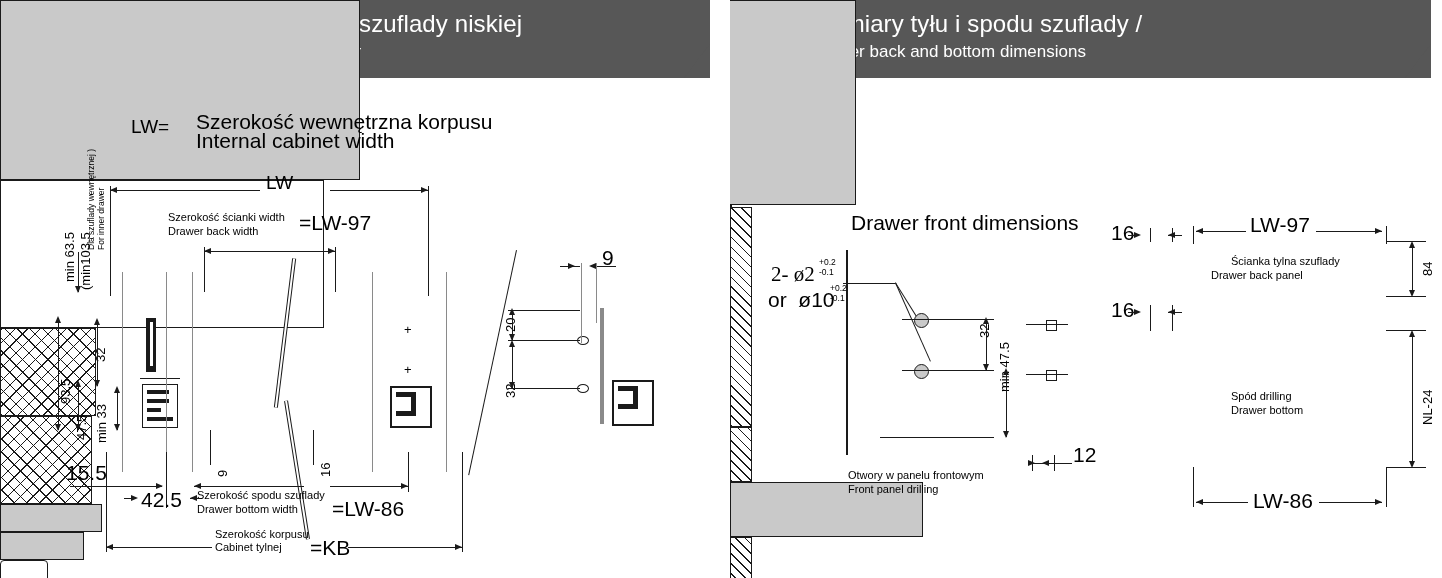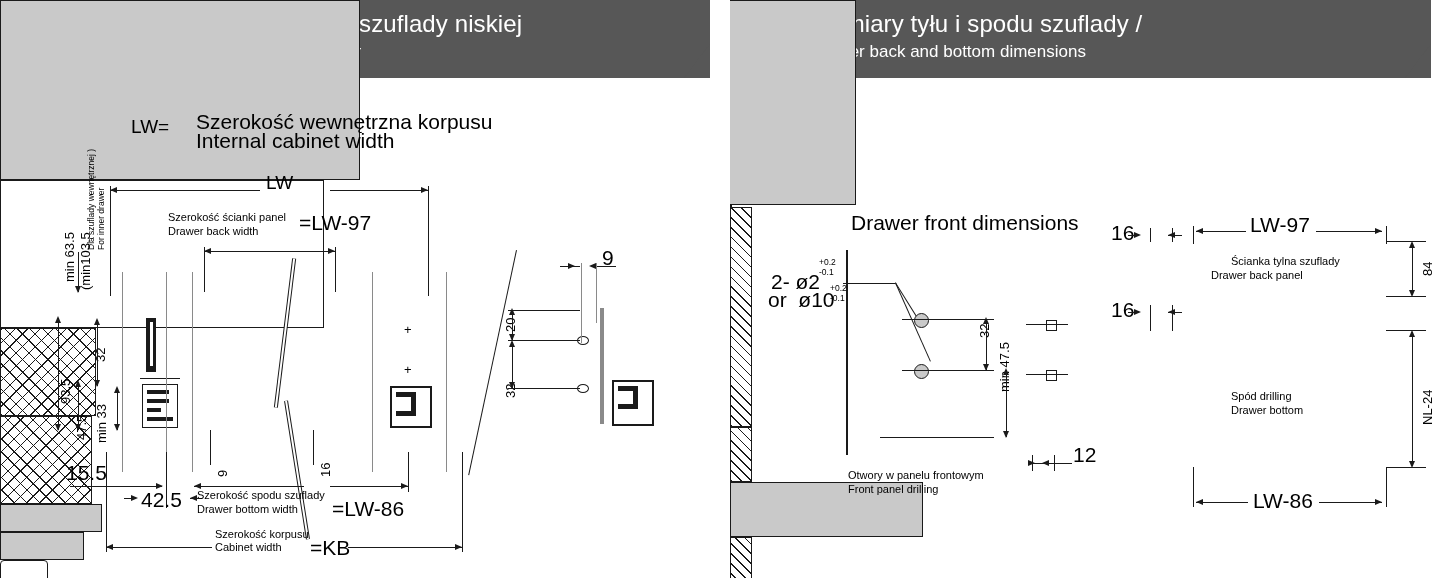--- a/index.html
+++ b/index.html
@@ -103,21 +103,21 @@
   <div class="arrowD" style="left:114px;top:424px;"></div>
 
   <div class="lbl big" style="left:266px;top:172px;">LW</div>
   <div class="ln hl" style="left:110px;top:190px;width:150px;"></div>
   <div class="ln hl" style="left:330px;top:190px;width:98px;"></div>
   <div class="arrowL" style="left:110px;top:187px;"></div>
   <div class="arrowR" style="left:421px;top:187px;"></div>
   <div class="ln vl" style="left:110px;top:186px;height:110px;"></div>
   <div class="ln vl" style="left:428px;top:186px;height:110px;"></div>
 
-  <div class="lbl sm" style="left:168px;top:211px;">Szerokość ścianki panel</div>
+  <div class="lbl sm" style="left:168px;top:211px;">Szerokość ścianki width</div>
   <div class="lbl sm" style="left:168px;top:225px;">Drawer back width</div>
   <div class="lbl med" style="left:299px;top:211px;">=LW-97</div>
   <div class="ln hl" style="left:204px;top:251px;width:131px;"></div>
   <div class="arrowL" style="left:204px;top:248px;"></div>
   <div class="arrowR" style="left:328px;top:248px;"></div>
   <div class="ln vl" style="left:204px;top:247px;height:45px;"></div>
   <div class="ln vl" style="left:335px;top:247px;height:45px;"></div>
 
   <div class="grayfill" style="left:104px;top:272px;width:360px;height:180px;"></div>
   <div class="white" style="left:122px;top:288px;width:324px;height:148px;"></div>
@@ -175,21 +175,21 @@
   <div class="lbl sm" style="left:197px;top:489px;">Szerokość spodu szuflady</div>
   <div class="lbl sm" style="left:197px;top:503px;">Drawer bottom width</div>
   <div class="lbl med" style="left:332px;top:497px;">=LW-86</div>
   <div class="ln hl" style="left:194px;top:486px;width:110px;"></div>
   <div class="ln hl" style="left:330px;top:486px;width:78px;"></div>
   <div class="arrowL" style="left:194px;top:483px;"></div>
   <div class="arrowR" style="left:401px;top:483px;"></div>
   <div class="ln vl" style="left:408px;top:452px;height:40px;"></div>
 
   <div class="lbl sm" style="left:215px;top:528px;">Szerokość korpusu</div>
-  <div class="lbl sm" style="left:215px;top:541px;">Cabinet width</div>
+  <div class="lbl sm" style="left:215px;top:541px;">Cabinet tylnej</div>
   <div class="lbl med" style="left:310px;top:536px;">=KB</div>
   <div class="ln hl" style="left:106px;top:547px;width:106px;"></div>
   <div class="ln hl" style="left:348px;top:547px;width:114px;"></div>
   <div class="arrowL" style="left:106px;top:544px;"></div>
   <div class="arrowR" style="left:455px;top:544px;"></div>
   <div class="ln vl" style="left:106px;top:452px;height:100px;"></div>
   <div class="ln vl" style="left:462px;top:452px;height:100px;"></div>
 
   <div class="ln vl" style="left:600px;top:308px;height:116px;width:4px;background:#8a8a8a;"></div>
 
@@ -223,21 +223,21 @@
   <div class="ln hl" style="left:508px;top:388px;width:72px;"></div>
 </div>
 
 <div class="dw" id="right-drawing" style="left:730px;top:0;width:712px;height:578px;">
 
   <div class="lbl med" style="left:121px;top:211px;">Drawer front dimensions</div>
 
   <div class="grayfill" style="left:118px;top:250px;width:126px;height:205px;border-left:none;"></div>
   <div class="ln" style="left:116px;top:250px;width:2px;height:205px;background:#1a1a1a;"></div>
 
-  <div class="lbl med" style="left:41px;top:270px;">2- ø2</div>
+  <div class="lbl med" style="left:41px;top:262px;font-family:Liberation Serif, serif;">2- ø2</div>
   <div class="lbl xs" style="left:89px;top:257px;">+0.2</div>
   <div class="lbl xs" style="left:89px;top:267px;">-0.1</div>
   <div class="lbl med" style="left:38px;top:288px;">or  ø10</div>
   <div class="lbl xs" style="left:100px;top:283px;">+0.2</div>
   <div class="lbl xs" style="left:100px;top:293px;">-0.1</div>
 
   <div class="ln hl" style="left:113px;top:283px;width:52px;"></div>
   <div class="ln" style="left:165px;top:283px;width:1px;height:40px;background:#1a1a1a;
                          transform:rotate(-32deg);transform-origin:top left;"></div>
   <div class="ln" style="left:165px;top:283px;width:1px;height:86px;background:#1a1a1a;

